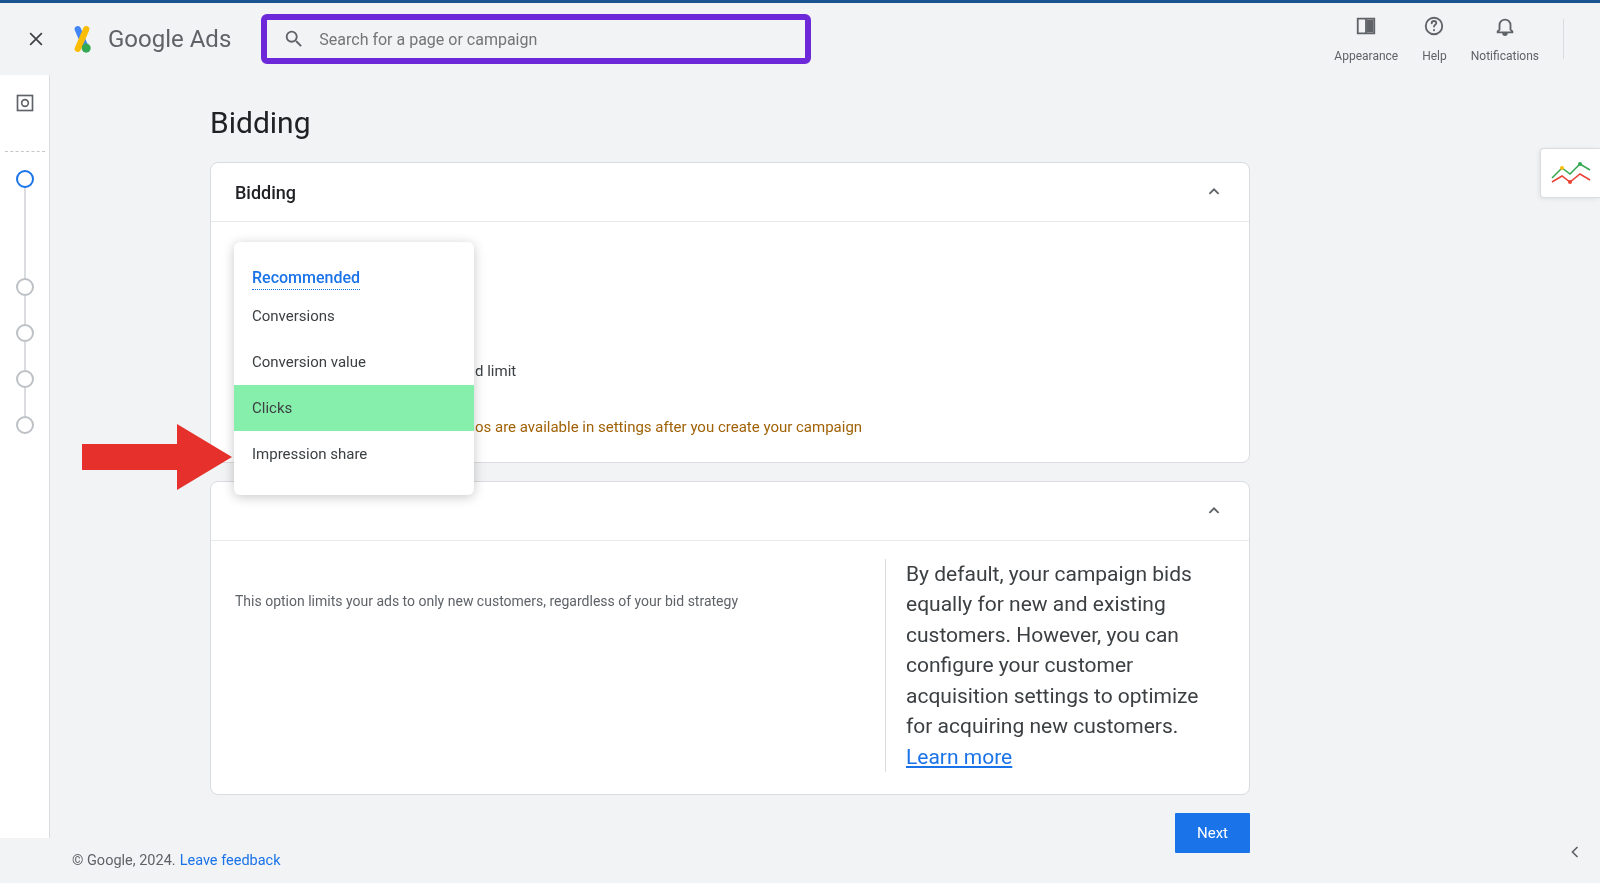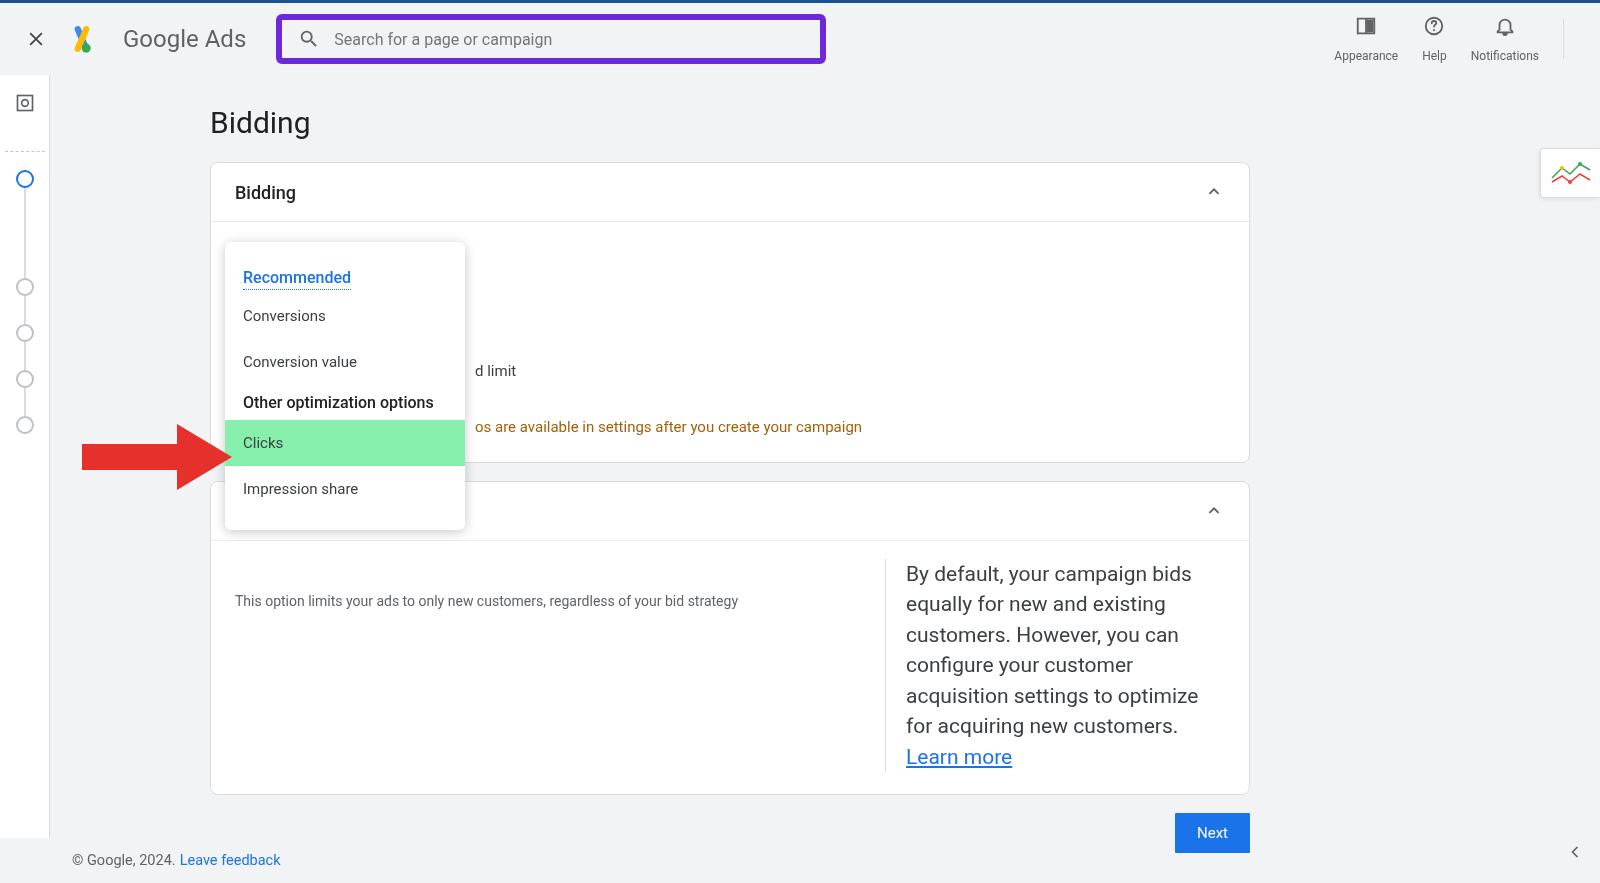--- a/index.html
+++ b/index.html
@@ -1,21 +1,21 @@
 <!DOCTYPE html>
 <html><head>
   <meta charset="utf-8">
   <style>
     * { margin:0; padding:0; box-sizing:border-box; font-family:"Google Sans",Roboto,Arial,sans-serif; }
     body { background:#f1f3f4; width:1600px; height:883px; overflow:hidden; position:relative; }
     .topbar-accent { height:3px; background:#1a5490; width:100%; }
     .header { height:72px; display:flex; align-items:center; padding:0 16px; }
     .close-btn { width:40px; height:40px; display:flex; align-items:center; justify-content:center; cursor:pointer; border-radius:50%; }
     .close-btn svg { width:20px; height:20px; }
-    .logo-area { display:flex; align-items:center; gap:27px; margin-left:12px; }
+    .logo-area { display:flex; align-items:center; gap:12px; margin-left:12px; }
     .logo-mark { width:28px; height:28px; }
     .logo-text { font-size:24px; color:#5f6368; font-weight:400; }
     .search-box { margin-left:30px; width:550px; height:50px; border:6px solid #6d28d9; border-radius:6px; display:flex; align-items:center; padding:0 16px; background:transparent; }
     .search-box svg { width:22px; height:22px; fill:#5f6368; }
     .search-box input { border:none; outline:none; background:transparent; margin-left:14px; font-size:16px; color:#5f6368; flex:1; }
     .header-right { margin-left:auto; display:flex; align-items:center; gap:24px; padding-right:20px; }
     .header-icon-btn { display:flex; flex-direction:column; align-items:center; gap:12px; cursor:pointer; }
     .header-icon-btn svg { width:22px; height:22px; fill:#5f6368; }
     .header-icon-btn span { font-size:12px; color:#5f6368; }
     .vdiv { width:1px; height:40px; background:#dadce0; }
@@ -39,21 +39,21 @@
     .settings-note { font-size:15px; color:#a16207; margin-top:38px; }
     .card2-body { display:flex; padding:18px 24px 22px; }
     .card2-left { flex:1; padding-right:20px; padding-top:34px; }
     .card2-left-text { font-size:14px; color:#5f6368; }
     .card2-right { width:340px; border-left:1px solid #dadce0; padding-left:20px; font-size:21px; color:#3c4043; line-height:1.45; }
     .learn-more { color:#1a73e8; text-decoration:underline; cursor:pointer; }
     .next-row { width:1040px; display:flex; justify-content:flex-end; margin-top:14px; }
     .next-row button { background:#1a73e8; color:#fff; border:none; border-radius:1px; padding:11px 22px; font-size:15px; cursor:pointer; }
 
     
-    .dropdown { position:absolute; left:225px; top:242px; width:240px; background:#fff; border-radius:6px; box-shadow:0 2px 12px rgba(0,0,0,0.22); z-index:50; padding:18px 0; }
+    .dropdown { position:absolute; left:234px; top:242px; width:240px; background:#fff; border-radius:6px; box-shadow:0 2px 12px rgba(0,0,0,0.22); z-index:50; padding:18px 0; }
     .dd-section-header { padding:8px 18px; font-size:16px; color:#202124; font-weight:500; }
     .dd-recommended { padding:8px 18px 6px; }
     .dd-recommended span { color:#1a73e8; font-size:16px; font-weight:500; border-bottom:1px dotted #1a73e8; padding-bottom:2px; }
     .dd-item { padding:14px 18px; font-size:15px; color:#3c4043; cursor:pointer; }
     .dd-item.highlight { background:#86efac; }
 
     
     .arrow-annot { position:absolute; left:82px; top:422px; z-index:60; }
     .arrow-annot svg { width:150px; height:70px; }
 
@@ -185,21 +185,20 @@
     </div>
   </div>
 </div>
 
 <div class="dropdown">
   <div class="dd-recommended">
     <span>Recommended</span>
   </div>
   <div class="dd-item">Conversions</div>
   <div class="dd-item">Conversion value</div>
-  <div class="dd-section-header">Other optimization options</div>
   <div class="dd-item highlight">Clicks</div>
   <div class="dd-item">Impression share</div>
 </div>
 
 <div class="arrow-annot">
   <svg viewBox="0 0 150 70">
     <path d="M0 22 L95 22 L95 2 L150 35 L95 68 L95 48 L0 48 Z" fill="#e5302c"></path>
   </svg>
 </div>
 

